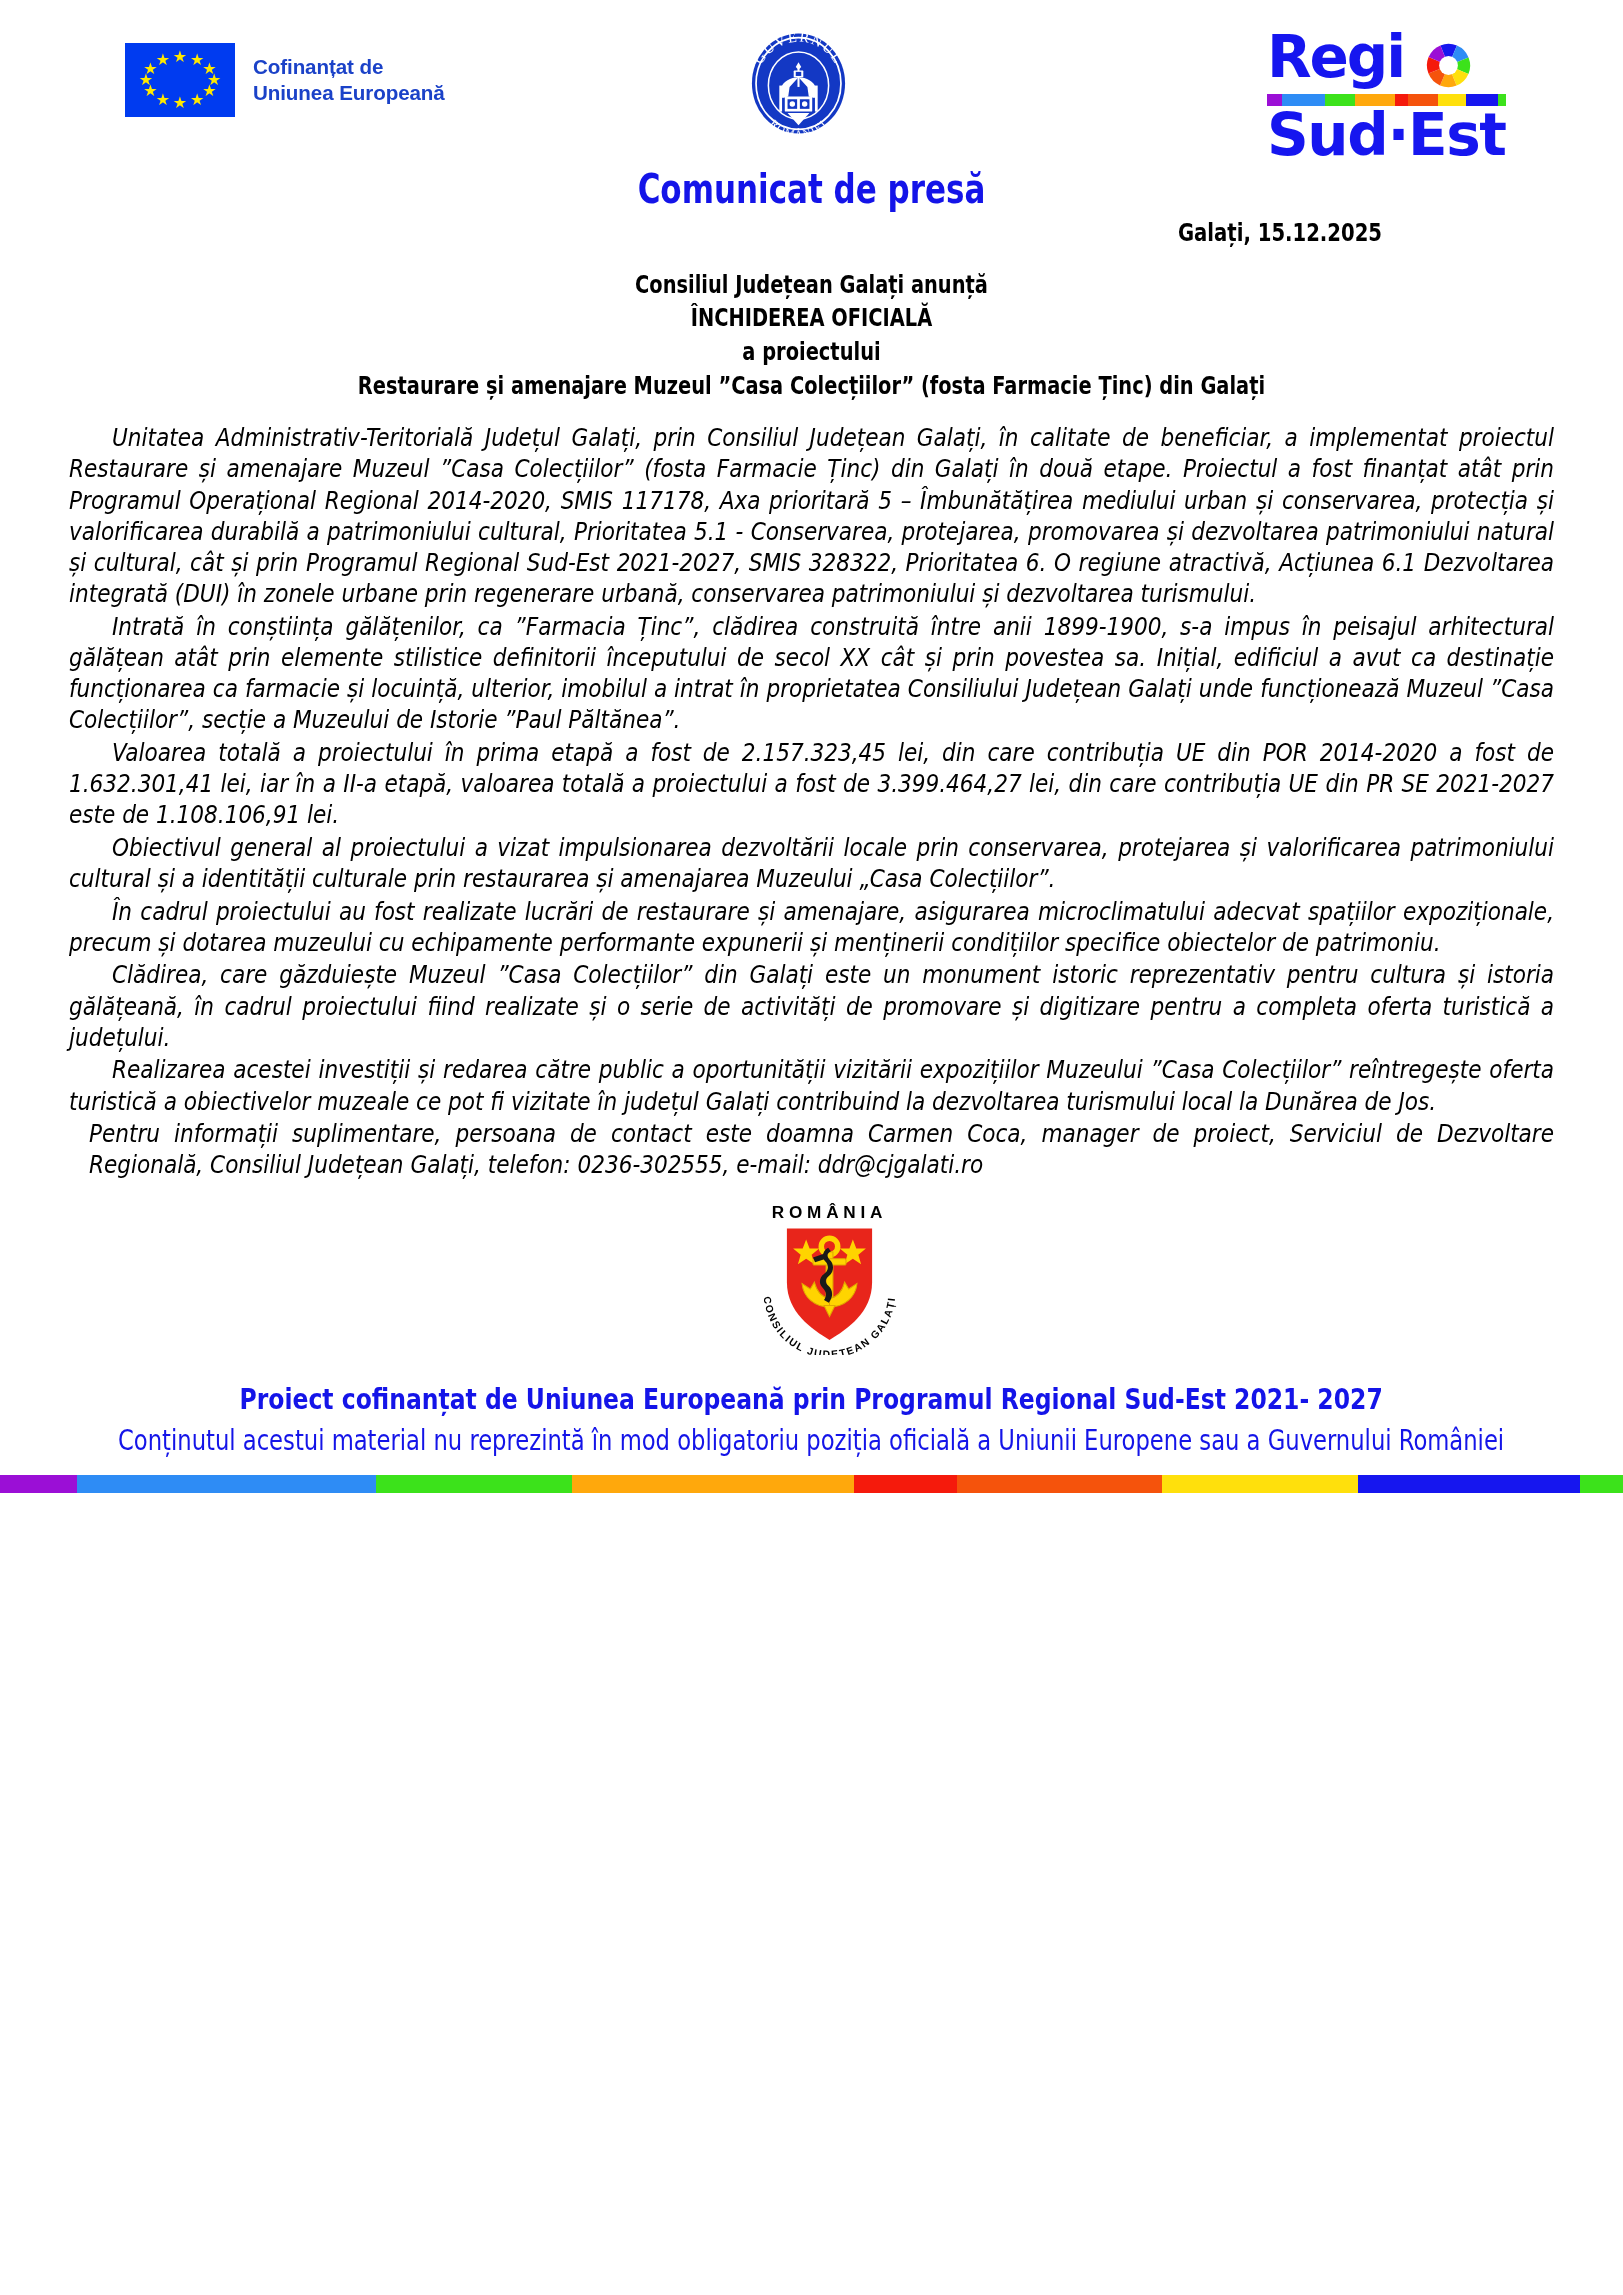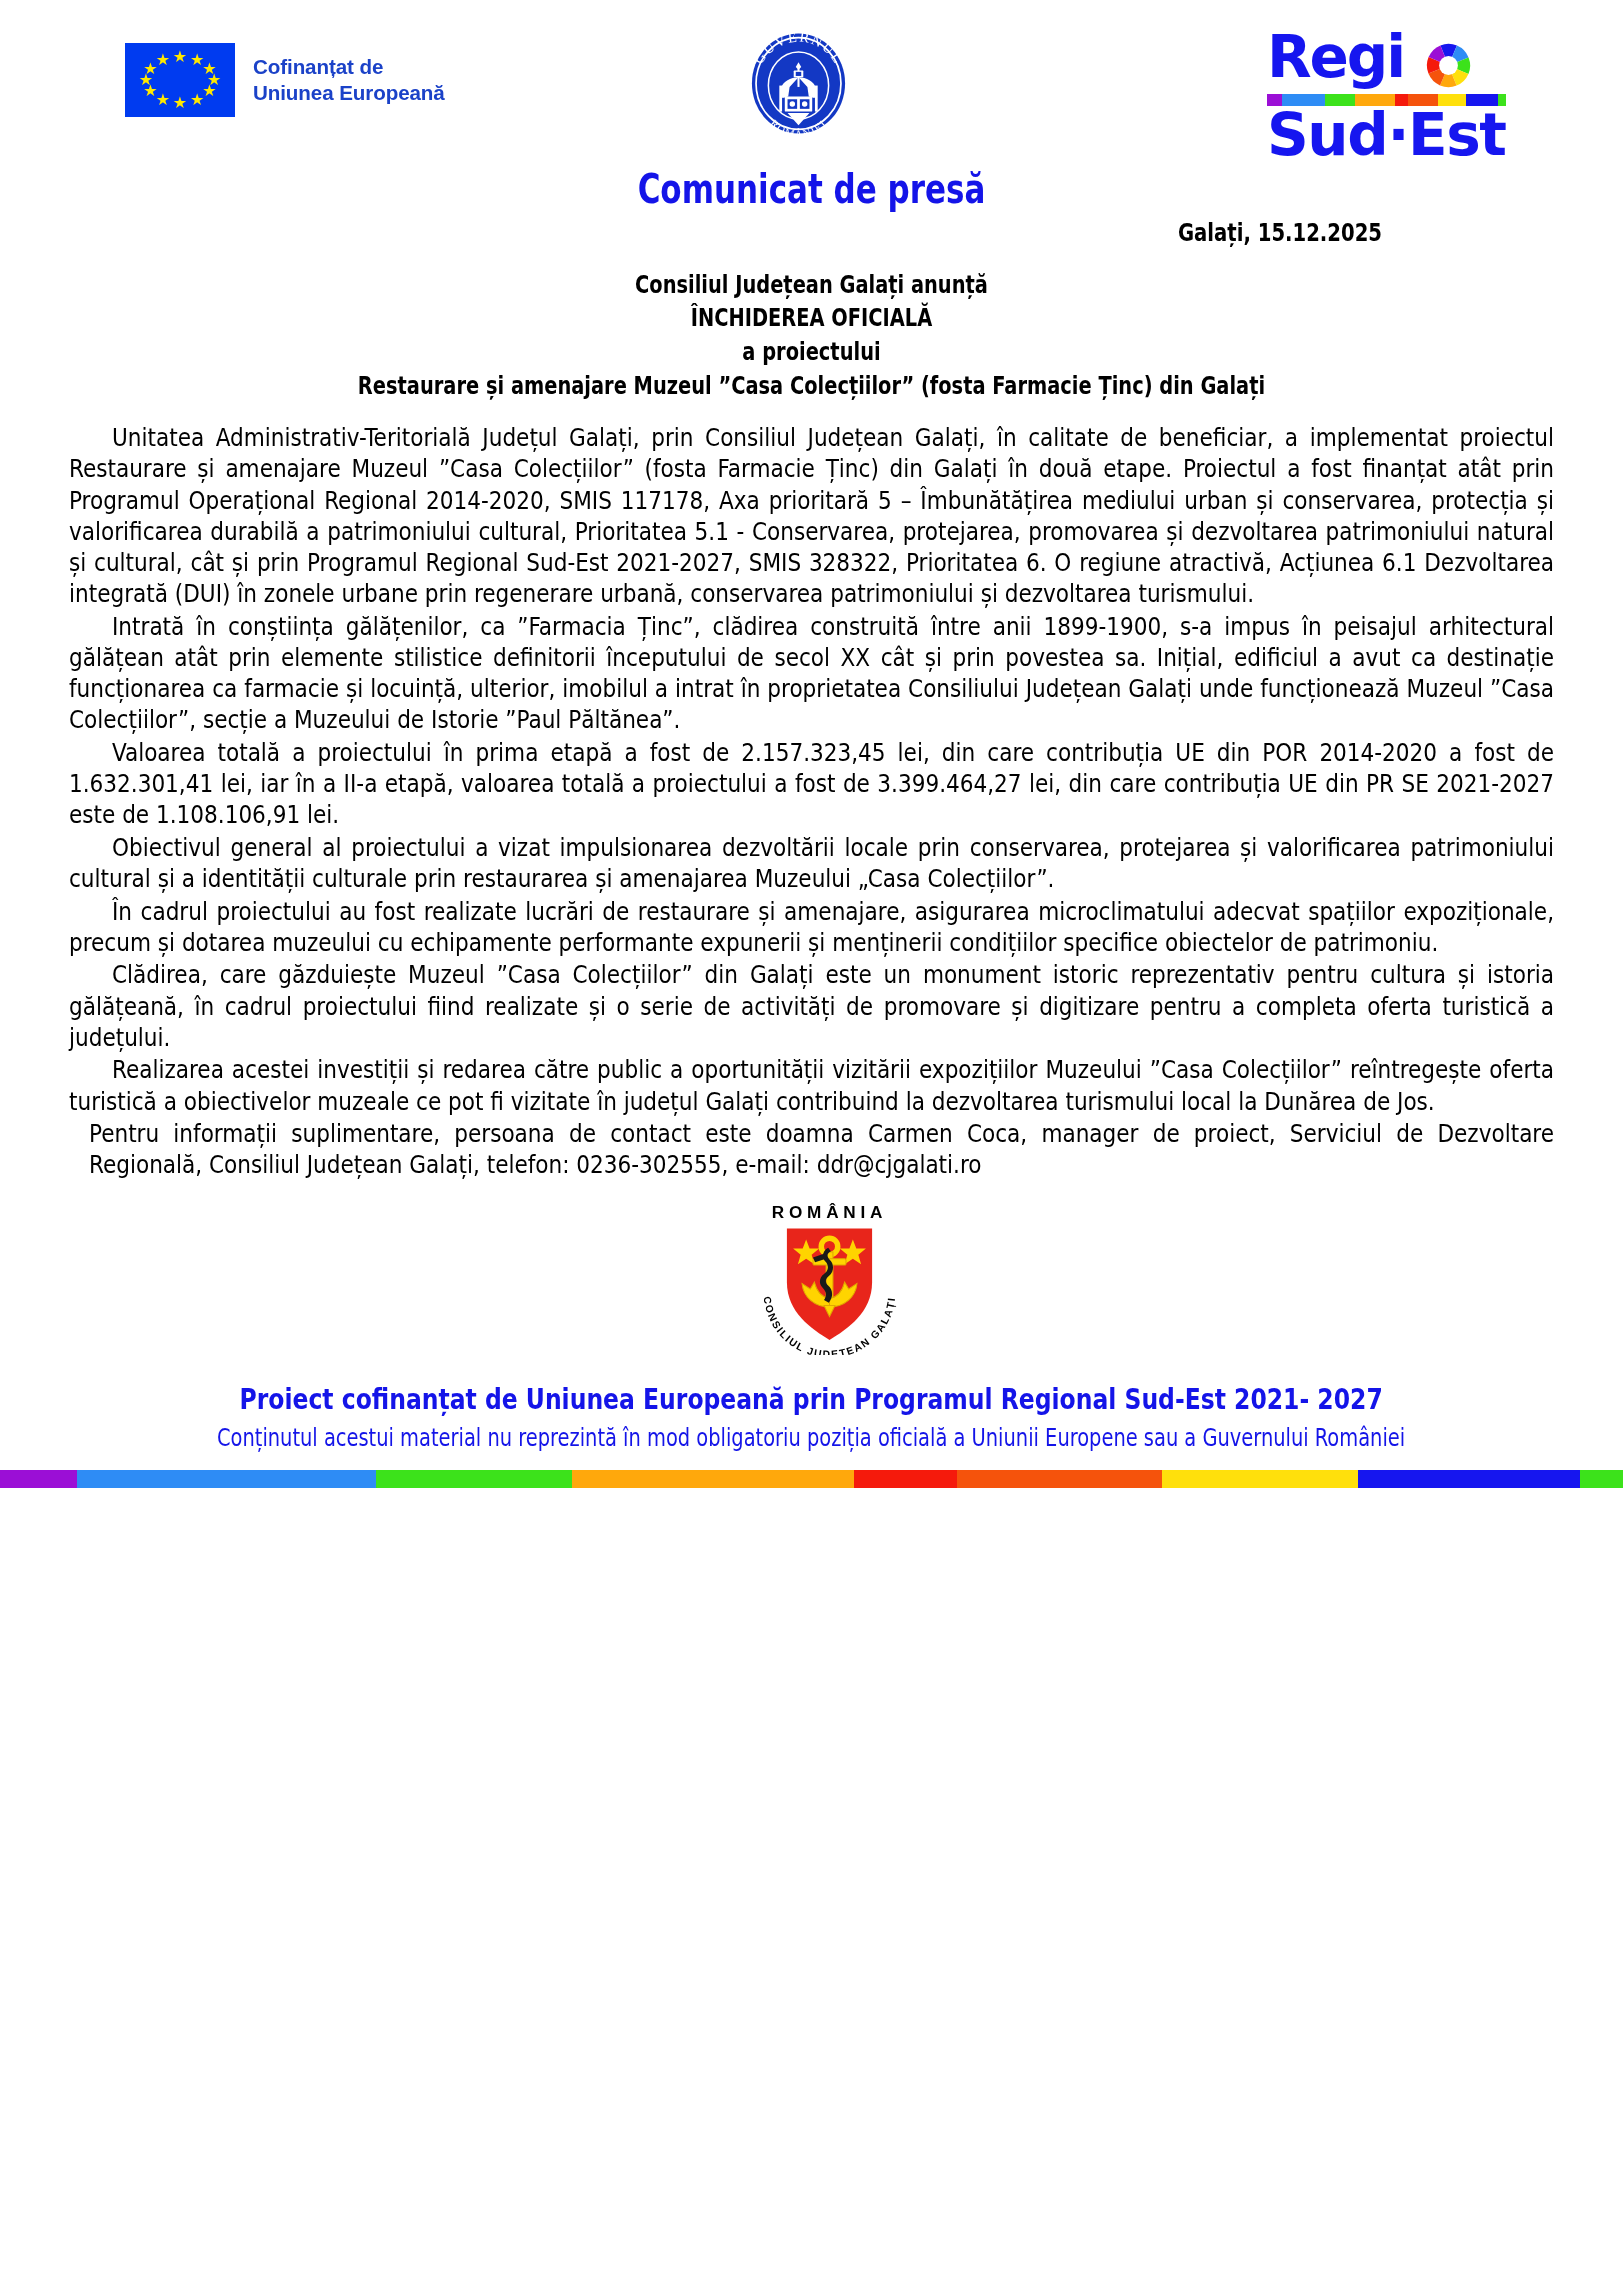--- a/index.html
+++ b/index.html
@@ -78,20 +78,21 @@
     font-family:"DejaVu Sans Condensed","Liberation Sans",sans-serif;
   }
   .subtitle-block div{transform:scaleX(0.85);transform-origin:center;}
 
   
   .body-text{
     margin:20.6px 69px 0 69px;
     font-size:24px;line-height:1.30;color:#000;
     text-align:justify;
     font-family:"DejaVu Sans Condensed","Liberation Sans",sans-serif;
+    font-style:italic;
   }
   .body-text p{
     margin:0 0 1.4px 0;
     text-indent:43px;
   }
   .body-text p.noindent{text-indent:0;margin-left:20px;}
 
   
   .coat-wrap{
     text-align:center;margin-top:15px;padding-left:36px;
@@ -105,21 +106,21 @@
     font-family:"DejaVu Sans Condensed","Liberation Sans",sans-serif;
   }
   .slogan span{display:inline-block;transform:scaleX(0.88);}
   .footer-line1{
     text-align:center;color:#1414e8;font-weight:bold;font-size:29px;
     margin-top:25px;
     font-family:"DejaVu Sans Condensed","Liberation Sans",sans-serif;
   }
   .footer-line1 span{display:inline-block;transform:scaleX(0.9);}
   .footer-line2{
-    text-align:center;color:#1414e8;font-size:24px;
+    text-align:center;color:#1414e8;font-size:28px;
     margin-top:8.2px;
     font-family:"DejaVu Sans Condensed","Liberation Sans",sans-serif;
   }
   .footer-line2 span{display:inline-block;transform:scaleX(0.9);}
   .footer-bar{
     display:flex;height:18px;width:1623px;margin-top:18px;
   }
   .footer-bar span{display:block;}
   .footer-urls{
     text-align:center;color:#1414e8;font-weight:bold;font-size:29.6px;

